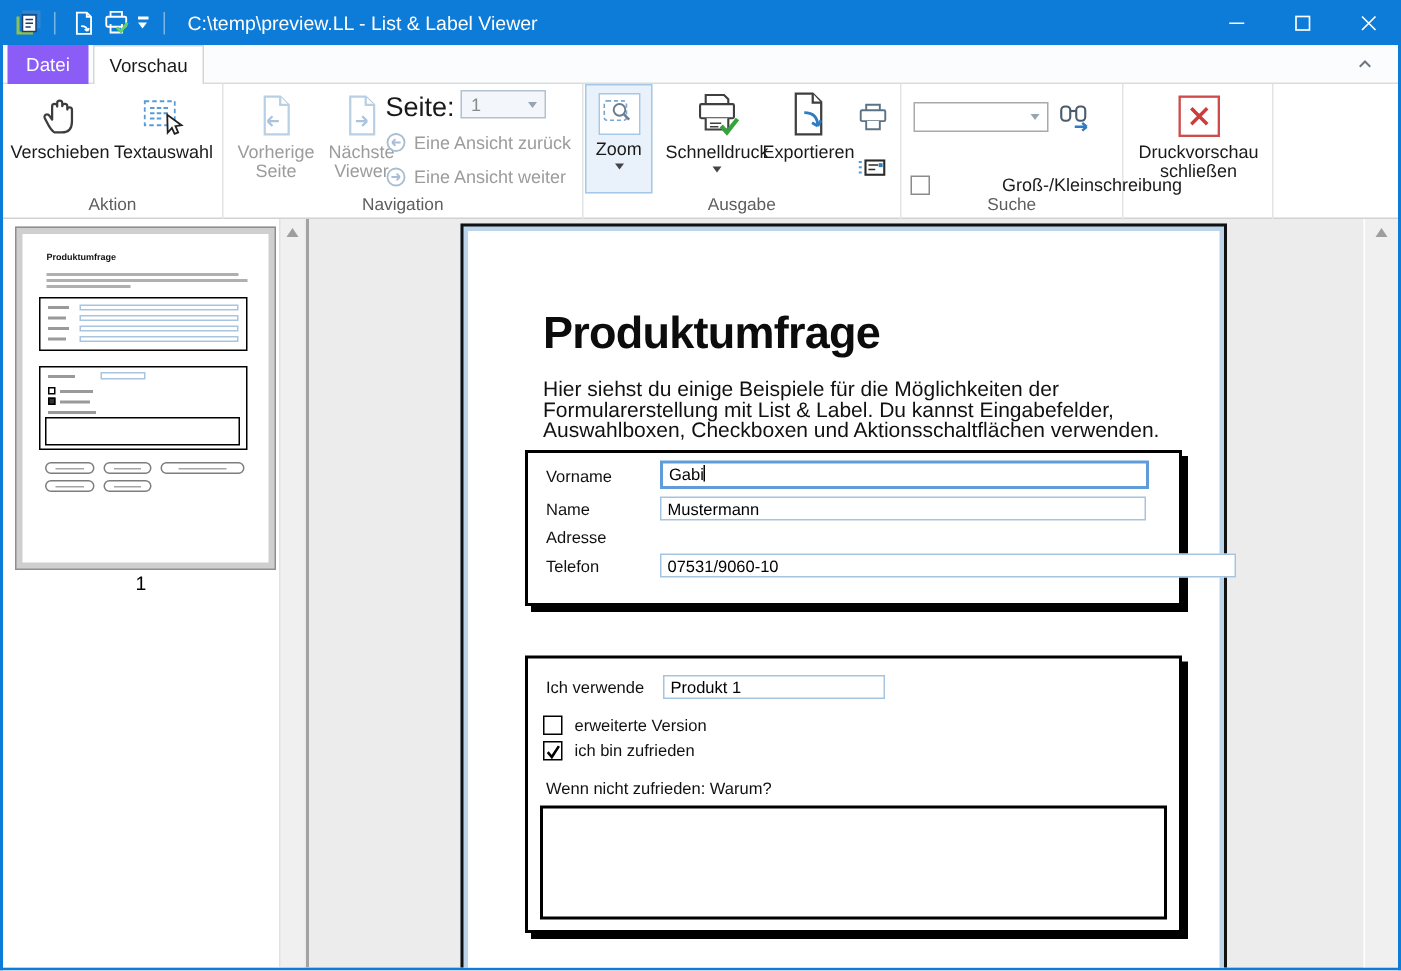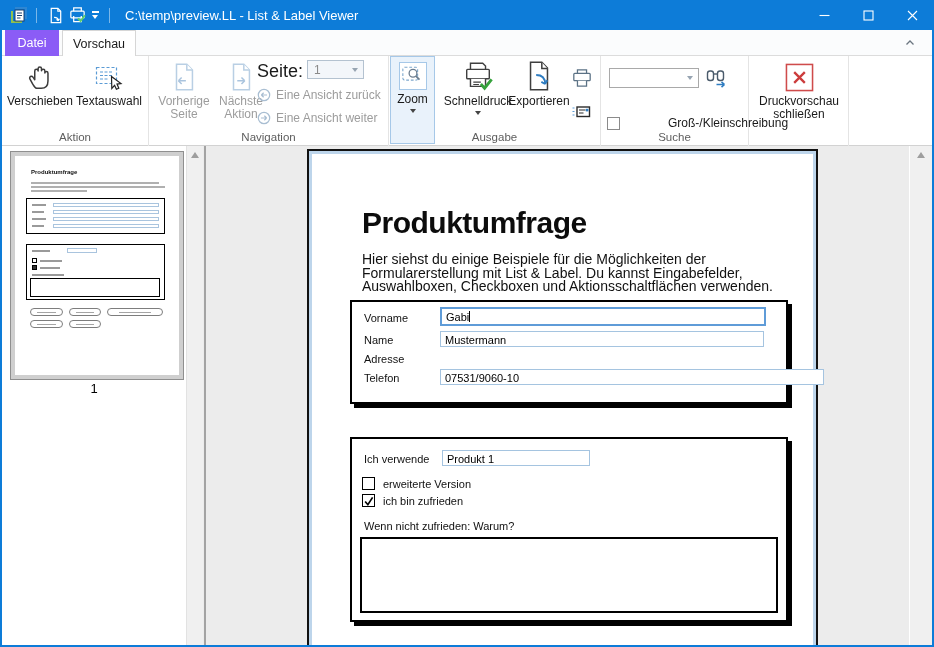--- a/index.html
+++ b/index.html
@@ -199,21 +199,21 @@
         <span class="lbl">Vorherige Seite</span>
       </div>
       <div class="bigbtn disabled" style="left:64px;width:56px;">
         <span class="ic">
           <svg width="30" height="30" viewBox="0 0 32 32" fill="#fff" stroke="#b9cfe4" stroke-width="1.6">
             <path d="M8 2.5 h11 l6 6 V29.5 H8 z"></path>
               <path d="M19 2.5 v6 h6"></path>
             <path d="M12 20 h8 m0 0 l-3.5-3.5 M20 20 l-3.5 3.5" fill="none" stroke="#aac4de"></path>
           </svg>
         </span>
-        <span class="lbl">Nächste Aktion</span>
+        <span class="lbl">Nächste Viewer</span>
       </div>
       <div class="navrow" style="left:108px;top:5px;">
         <span class="seite-label">Seite:</span>
       </div>
       <div class="spinner" style="position:absolute;left:158px;top:4px;">
         <span class="val">1</span>
         <span class="dd">
             <span class="tri-down-g"></span>
           </span>
       </div>
@@ -228,21 +228,21 @@
         <svg width="14" height="14" viewBox="0 0 16 16" fill="none" stroke="#a9bed2" stroke-width="1.4">
           <circle cx="8" cy="8" r="6.5"></circle>
             <path d="M4.5 8 H11 m0 0 l-2.6-2.6 M11 8 l-2.6 2.6"></path>
         </svg>
         <span class="dis-txt">Eine Ansicht weiter</span>
       </div>
       <div class="rgroup-label">Navigation</div>
     </div>
 
     <div class="rgroup" style="left:387px;width:212px;">
-      <div class="bigbtn zoom-active" style="left:1px;width:45px;top:0;height:88px;padding-top:5px;">
+      <div class="bigbtn zoom-active" style="left:1px;width:45px;top:0;height:73px;padding-top:5px;">
         <span class="iconbox-zoom">
           <svg width="24" height="24" viewBox="0 0 26 26">
             <rect x="2" y="3.5" width="16" height="14" rx="2" fill="#fff" stroke="#7da7cc" stroke-width="1.2" stroke-dasharray="3 2"></rect>
             <circle cx="13" cy="10" r="4.2" fill="#fff" stroke="#6b7d8f" stroke-width="1.4"></circle>
             <path d="M16.2 13.2 L20 17" stroke="#6b7d8f" stroke-width="1.8"></path>
           </svg>
         </span>
         <span class="lbl">Zoom</span>
         <span class="tri-down-k"></span>
       </div>

